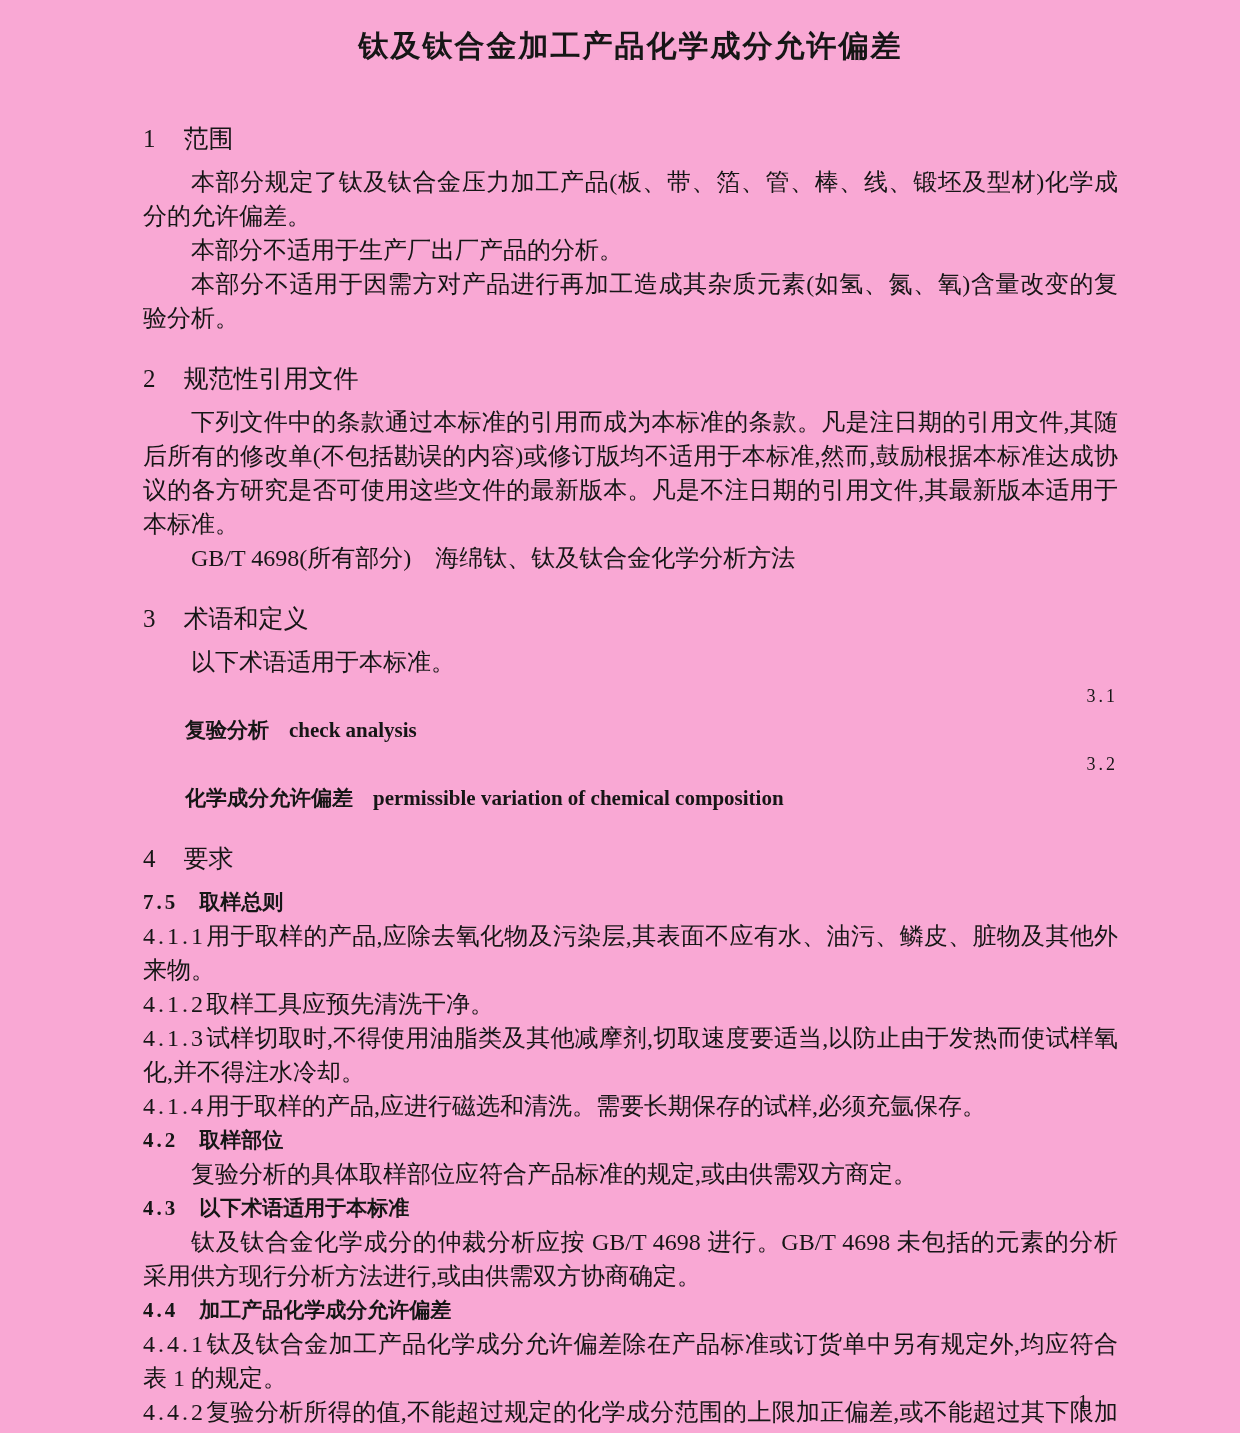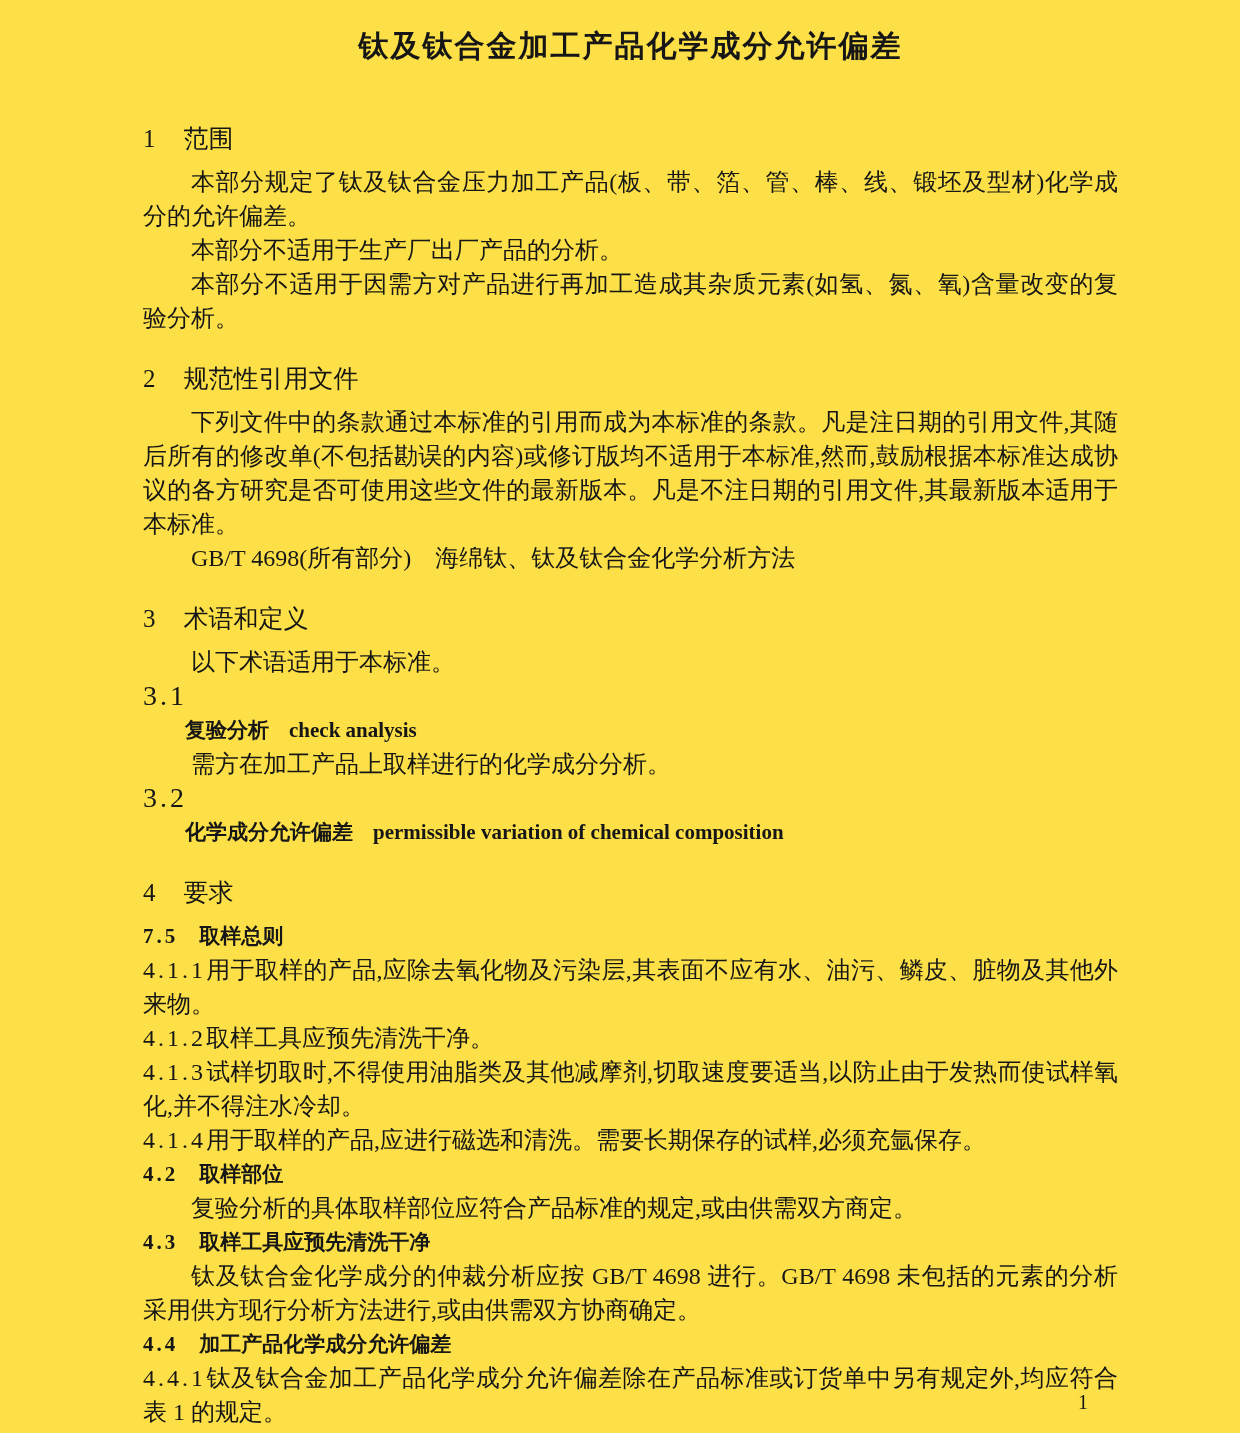--- a/index.html
+++ b/index.html
@@ -4,21 +4,21 @@
 <style>
   html, body {
     margin: 0;
     padding: 0;
     background: #ffffff;
   }
   .page {
     position: relative;
     width: 1240px;
     height: 1433px;
-    background: #fde047;
+    background: #f9a8d4;
     overflow: hidden;
     font-family: "Liberation Serif", "DejaVu Serif", serif;
     color: #161616;
   }
   .content {
     position: absolute;
     left: 143px;
     top: 26px;
     width: 975px;
   }
@@ -44,23 +44,24 @@
     margin: 27px 0 9px 0;
   }
   .h-major .num { margin-right: 27px; letter-spacing: 1px; }
   .h-sub {
     font-size: 21px;
     font-weight: 700;
     line-height: 34px;
   }
   .h-sub .num { margin-right: 21px; letter-spacing: 3px; font-weight: 700; }
   .term-index {
-    font-size: 28px;
+    font-size: 18px;
     line-height: 34px;
     letter-spacing: 3px;
+    text-align: right;
   }
   .term-line {
     font-size: 21px;
     font-weight: 700;
     line-height: 34px;
     padding-left: 2em;
   }
   .term-line .term-en { margin-left: 20px; }
   .item .num {
     letter-spacing: 3px;
@@ -97,21 +98,20 @@
 
     <div class="h-major">
       <span class="num">3</span><span>术语和定义</span>
     </div>
     <p class="indent">以下术语适用于本标准。</p>
 
     <div class="term-index">3.1</div>
     <div class="term-line">
       <span>复验分析</span><span class="term-en">check analysis</span>
     </div>
-    <p class="indent">需方在加工产品上取样进行的化学成分分析。</p>
 
     <div class="term-index">3.2</div>
     <div class="term-line">
       <span>化学成分允许偏差</span><span class="term-en">permissible variation of chemical composition</span>
     </div>
 
     <div class="h-major">
       <span class="num">4</span><span>要求</span>
     </div>
 
@@ -130,21 +130,21 @@
     <p class="item">
       <span class="num">4.1.4</span><span>用于取样的产品,应进行磁选和清洗。需要长期保存的试样,必须充氩保存。</span>
     </p>
 
     <div class="h-sub">
       <span class="num">4.2</span><span>取样部位</span>
     </div>
     <p class="indent">复验分析的具体取样部位应符合产品标准的规定,或由供需双方商定。</p>
 
     <div class="h-sub">
-      <span class="num">4.3</span><span>取样工具应预先清洗干净</span>
+      <span class="num">4.3</span><span>以下术语适用于本标准</span>
     </div>
     <p class="indent">钛及钛合金化学成分的仲裁分析应按 GB/T 4698 进行。GB/T 4698 未包括的元素的分析采用供方现行分析方法进行,或由供需双方协商确定。</p>
 
     <div class="h-sub">
       <span class="num">4.4</span><span>加工产品化学成分允许偏差</span>
     </div>
     <p class="item">
       <span class="num">4.4.1</span><span>钛及钛合金加工产品化学成分允许偏差除在产品标准或订货单中另有规定外,均应符合表 1 的规定。</span>
     </p>
     <p class="item">

